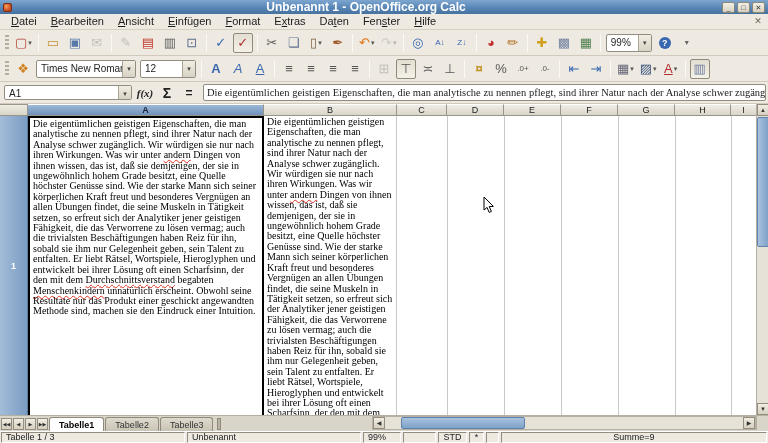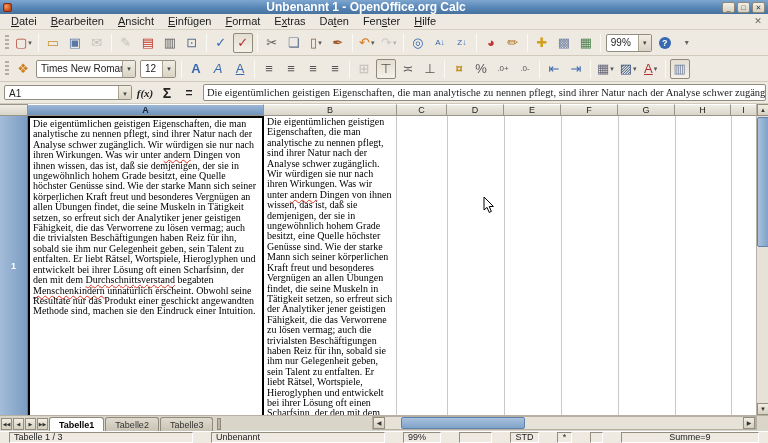--- a/index.html
+++ b/index.html
@@ -97,21 +97,21 @@
     border:1px solid #b5b0a2; }
   #hthumb { position:absolute; left:28px; top:0; width:124px; height:12px;
     background:linear-gradient(180deg,#a9c1dd,#7fa3c9); border:1px solid #5c82ad; border-radius:2px; }
   .hbtn { position:absolute; top:0; width:12px; height:12px; background:linear-gradient(180deg,#f1ede2,#d5d0c0);
     border:1px solid #938e7f; font-size:6px; line-height:10px; text-align:center; color:#333; }
   #size-corner { position:absolute; right:0; top:416px; width:12px; height:14px; background:#d9d5c8;
     border-left:1px solid #b5b0a2; }
   
   #statusbar { position:absolute; left:0; top:431px; width:768px; height:12px; background:#eeeae2;
     border-top:1px solid #fff; display:flex; align-items:stretch; font-size:9px; }
-  .sfield { border:1px solid; border-color:#928d7e #ffffff #ffffff #928d7e; margin:0 9px;
+  .sfield { border:1px solid; border-color:#928d7e #ffffff #ffffff #928d7e; margin:0 1px;
     line-height:9px; padding:0 4px; white-space:nowrap; overflow:hidden; }
   
   #mouse-cursor { position:absolute; left:483px; top:196px; }
 </style>
 </head>
 <body>
 
 <div id="titlebar">
   <div id="app-icon"></div>
   <div id="title-text">Unbenannt 1 - OpenOffice.org Calc</div>
@@ -236,21 +236,21 @@
 <div id="toolbar-formatting" class="toolbar">
   <span class="grip"></span>
   <span style="display:flex;align-items:center;">
       <span class="tbico">
         <span class="glyph" style="color: rgb(208, 128, 32);">❖</span>
       </span>
       <span class="combo" style="width: 100px;">
         <span class="combo-text">Times New Roman</span>
         <span class="combo-btn">▾</span>
       </span>
-      <span class="combo" style="width: 36px;">
+      <span class="combo" style="width: 56px;">
         <span class="combo-text">12</span>
         <span class="combo-btn">▾</span>
       </span>
       <span class="tb-sep"></span>
       <span class="tbico">
         <span class="glyph" style="color: rgb(56, 104, 176); font-weight: bold;">A</span>
       </span>
       <span class="tbico">
         <span class="glyph" style="color: rgb(56, 104, 176); font-style: italic;">A</span>
       </span>

